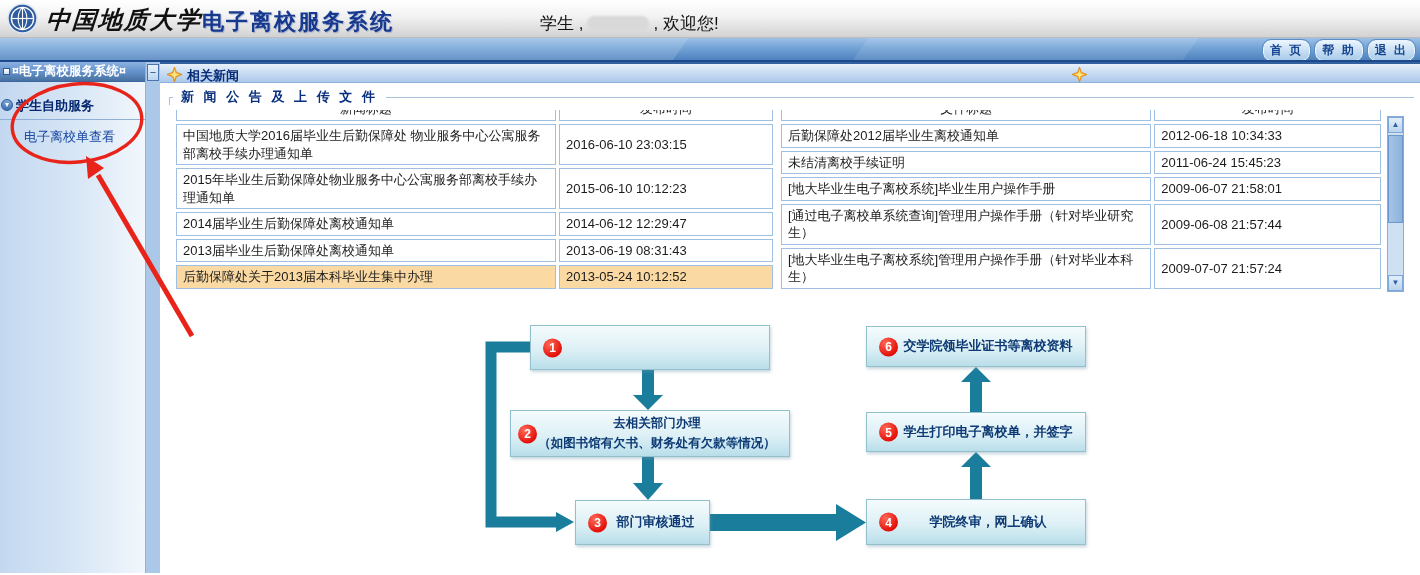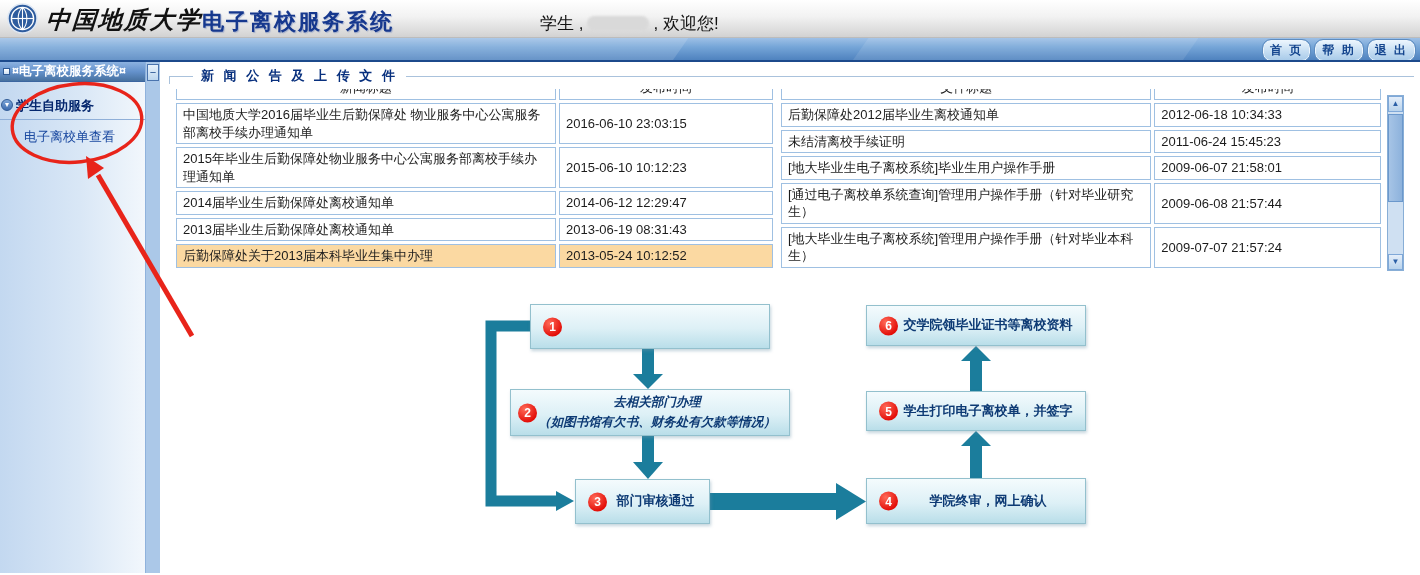--- a/index.html
+++ b/index.html
@@ -40,21 +40,21 @@
   
   .main { position:relative; flex:1; background:#fff; }
   .main-header { position:relative; height:21px; background:linear-gradient(180deg,#e7f0fa 0%,#cbdef3 45%,#adc9e9 100%); border-top:2px solid #33609f; border-bottom:1px solid #8fb2dc; }
   .main-header .hdr-title { position:absolute; left:27px; top:3px; font-size:13px; font-weight:bold; color:#082c78; }
   .star { position:absolute; top:3px; width:15px; height:15px; }
   .star.s1 { left:7px; } .star.s2 { left:912px; }
 
   
   .fset { position:relative; margin:14px 6px 0 9px; border-top:1px solid #aac2dc; }
   .fset::before { content:""; position:absolute; left:0; top:0; width:1px; height:7px; background:#aac2dc; }
-  .legend { position:absolute; left:24px; top:-10px; background:#fff; padding:0 8px; font-size:13px; font-weight:bold; color:#08307e; letter-spacing:3px; white-space:nowrap; }
+  .legend { position:absolute; left:4px; top:-10px; background:#fff; padding:0 8px; font-size:13px; font-weight:bold; color:#08307e; letter-spacing:3px; white-space:nowrap; }
 
   
   .tables-wrap { display:flex; margin:12px 0 0 4px; height:182px; overflow:hidden; align-items:flex-end; }
   table.news { border-collapse:separate; border-spacing:3px; background:#fff; table-layout:fixed; }
   table.news th, table.news td { border:1px solid #9fc0e2; background:#fff; font-size:13px; color:#1c1c1c; padding:2px 6px; vertical-align:middle; }
   table.news th { text-align:center; font-weight:normal; height:22px; }
   table.news td { height:20px; line-height:1.35; }
   #newsTable { width:600px; } #newsTable .c-title{ width:380px; } #newsTable .c-date{ width:214px; }
   #fileTable { width:606px; margin-left:2px; } #fileTable .c-title{ width:356px; } #fileTable .c-date{ width:218px; }
   tr.hl td { background:#fbd9a2; }
@@ -67,21 +67,21 @@
   .vs-thumb { position:absolute; left:0; top:2px; width:15px; height:88px; background:linear-gradient(90deg,#a6c4e6,#8db2dc); border:1px solid #6b98cc; }
 
   
   .flowchart { position:relative; width:1260px; height:286px; margin-top:3px; }
   .flow-svg { position:absolute; left:0; top:0; z-index:0; }
   .flow-box { position:absolute; z-index:1; background:linear-gradient(180deg,#f4fbfd 0%,#ddf0f6 55%,#b9dee9 100%); border:1px solid #93c0cd; box-shadow:1px 2px 3px rgba(110,150,170,.4); display:flex; align-items:center; justify-content:center; color:#0d3a74; font-weight:bold; font-size:13px; }
   .flow-box .num { position:absolute; left:12px; top:50%; transform:translateY(-50%); width:19px; height:19px; border-radius:50%; background:radial-gradient(circle at 35% 30%,#ff6a58,#e30e08 72%); color:#fff; font-size:12px; font-weight:bold; display:flex; align-items:center; justify-content:center; }
   .flow-text { text-align:center; line-height:1.55; padding-left:24px; }
   #fb1 { left:370px; top:30px; width:240px; height:45px; }
   #fb2 { left:350px; top:115px; width:280px; height:47px; font-size:12.5px; }
-  #fb2 .num { left:7px; } #fb2 .flow-text { padding-left:14px;font-style:italic; }
+  #fb2 .num { left:7px; } #fb2 .flow-text { padding-left:14px; }
   #fb3 { left:415px; top:205px; width:135px; height:45px; }
   #fb3 .flow-text { padding-left:26px; }
   #fb4 { left:706px; top:204px; width:220px; height:46px; }
   #fb5 { left:706px; top:117px; width:220px; height:40px; }
   #fb6 { left:706px; top:31px;  width:220px; height:41px; }
 
   
   .red-overlay { position:absolute; left:0; top:0; z-index:60; pointer-events:none; }
 </style>
 </head>
@@ -125,20 +125,31 @@
         <span>学生自助服务</span>
       </div>
       <div class="sb-item">电子离校单查看</div>
     </div>
 
     <div class="splitter">
       <div class="collapse-btn">−</div>
     </div>
 
     <div class="main">
+      <div class="main-header">
+        <svg class="star s1" viewBox="0 0 16 16">
+          <path d="M8 0 L10 5.6 L16 8 L10 10.4 L8 16 L6 10.4 L0 8 L6 5.6 Z" fill="#f7b32b" stroke="#d87f10" stroke-width="0.8"></path>
+          <path d="M8 3 L9.2 6.8 L13 8 L9.2 9.2 L8 13 L6.8 9.2 L3 8 L6.8 6.8 Z" fill="#fde68a"></path>
+        </svg>
+        <span class="hdr-title">相关新闻</span>
+        <svg class="star s2" viewBox="0 0 16 16">
+          <path d="M8 0 L10 5.6 L16 8 L10 10.4 L8 16 L6 10.4 L0 8 L6 5.6 Z" fill="#f7b32b" stroke="#d87f10" stroke-width="0.8"></path>
+          <path d="M8 3 L9.2 6.8 L13 8 L9.2 9.2 L8 13 L6.8 9.2 L3 8 L6.8 6.8 Z" fill="#fde68a"></path>
+        </svg>
+      </div>
 
       <div class="fset">
         <span class="legend">新 闻 公 告 及 上 传 文 件</span>
 
         <div class="tables-wrap">
           <table class="news" id="newsTable">
             <thead>
                 <tr>
                   <th class="c-title">新闻标题</th>
                   <th class="c-date">发布时间</th>

